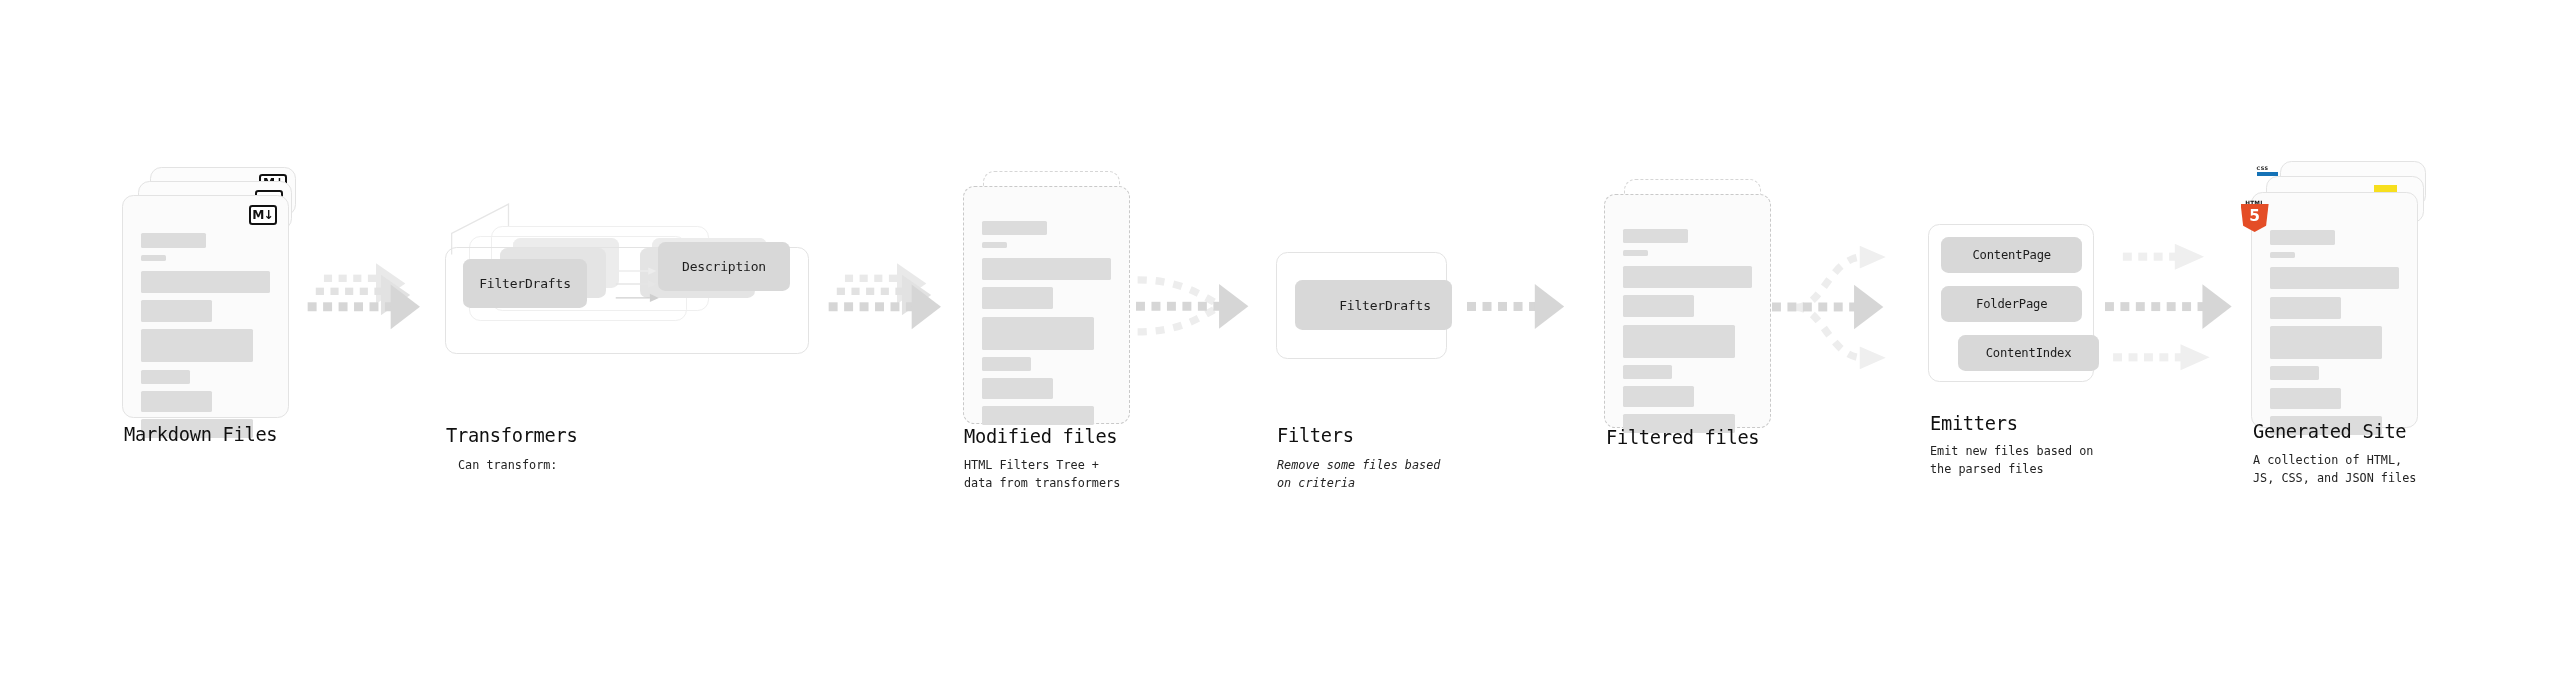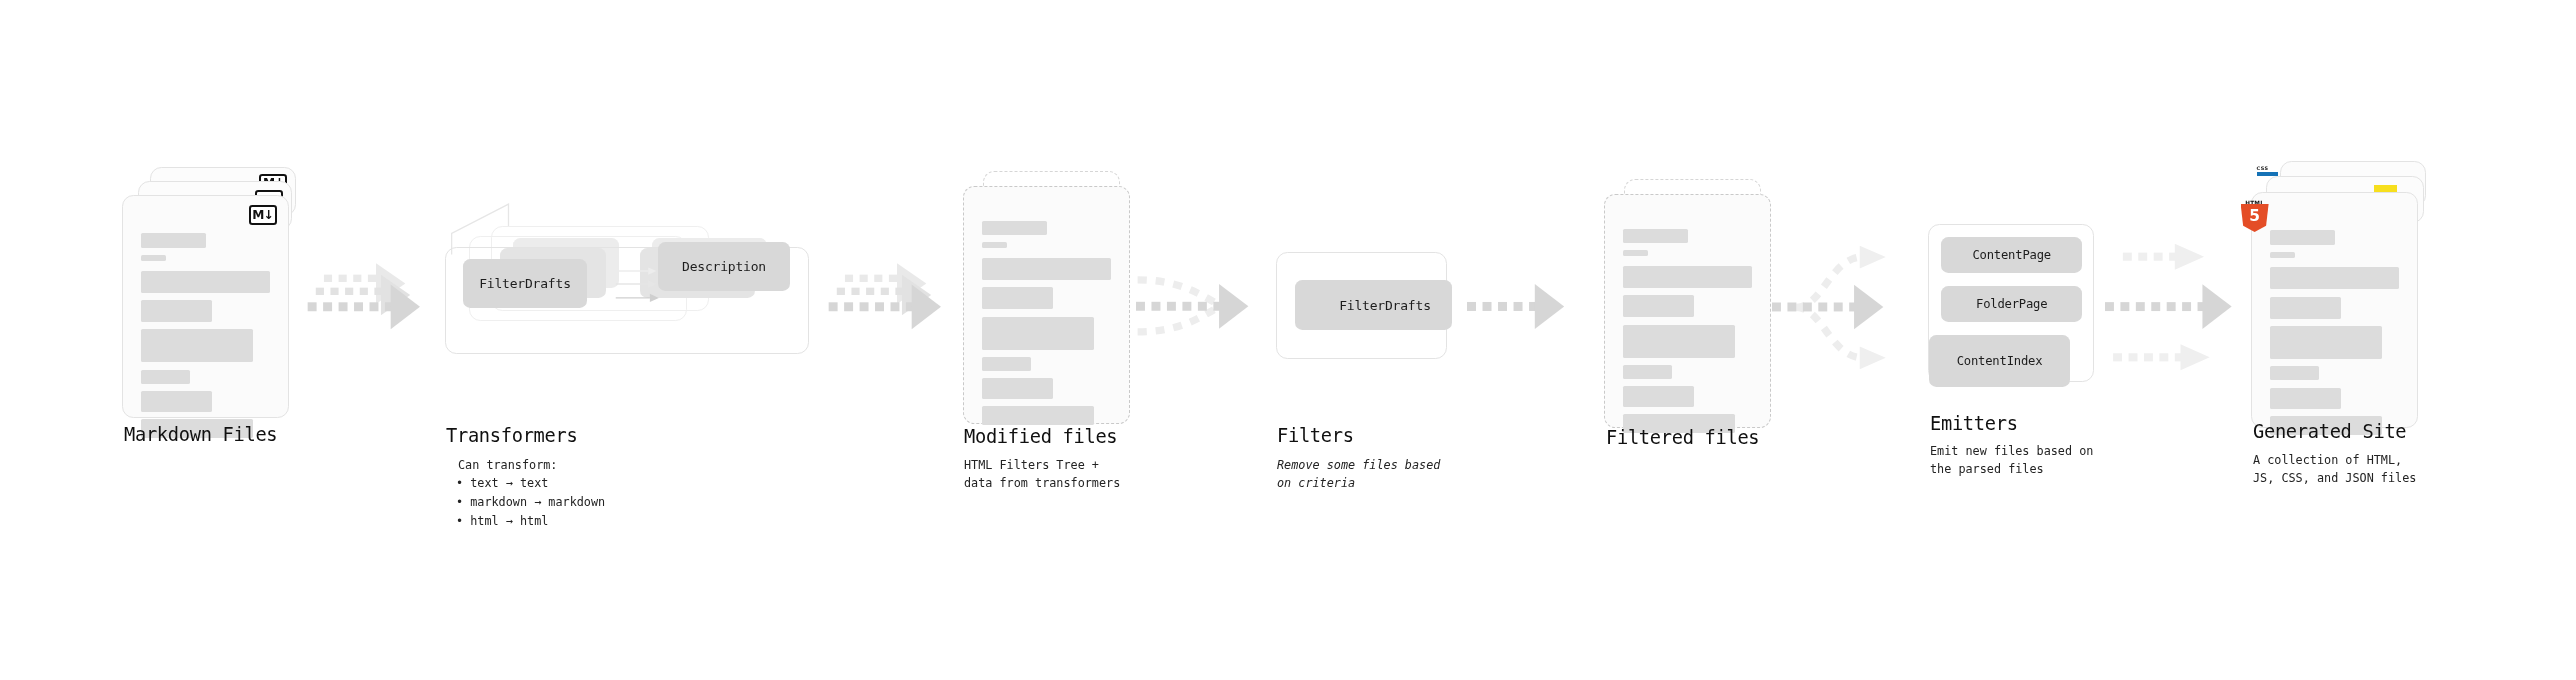--- a/index.html
+++ b/index.html
@@ -198,25 +198,20 @@
         <path d="M2 38 H44"></path>
           <polygon points="44,33 55,38 44,43" fill="#cfcfcf" stroke="none"></polygon>
       </g>
     </svg>
 
     <div class="chip" style="left:18px;  top:57px; width:124px; height:49px;">FilterDrafts</div>
     <div class="chip" style="left:213px; top:40px; width:132px; height:49px;">Description</div>
   </div>
   <div class="title" style="left:446px; top:425px;">Transformers</div>
   <div class="subtitle" style="left:458px; top:457px;">Can transform:</div>
-  <div class="bullets" style="left:456px; top:474px;">
-    <div>• text → text</div>
-    <div>• markdown → markdown</div>
-    <div>• html → html</div>
-  </div>
 
   <svg class="arrowsvg" style="left:827px; top:273px;" width="114" height="70" viewBox="0 0 140 86">
     <g fill="#e9e9e9">
       <rect x="22" y="2" width="10" height="9"></rect>
         <rect x="40" y="2" width="10" height="9"></rect>
       <rect x="58" y="2" width="10" height="9"></rect>
         <rect x="76" y="2" width="10" height="9"></rect>
       <polygon points="86,-12 122,13 86,38"></polygon>
     </g>
     <g fill="#e2e2e2">
@@ -331,21 +326,21 @@
       <rect x="76" y="72" width="11" height="11"></rect>
         <rect x="95" y="72" width="11" height="11"></rect>
       <polygon points="101,50 137,77.5 101,105"></polygon>
     </g>
   </svg>
 
   <div class="stage" style="left:1928px; top:224px;">
     <div class="pbox" style="left:0; top:0; width:166px; height:158px;">
       <div class="chip" style="left:12.2px; top:12.2px;  width:141px; height:36px; font-size:12.2px;text-align:center;">ContentPage</div>
       <div class="chip" style="left:12.2px; top:61px;  width:141px; height:36px; font-size:12.2px;">FolderPage</div>
-      <div class="chip" style="left:0; top:110px; width:141px; height:52px; font-size:12.2px;">ContentIndex</div>
+      <div class="chip" style="left:29px; top:110px; width:141px; height:36px; font-size:12.2px;">ContentIndex</div>
     </div>
   </div>
   <div class="title" style="left:1930px; top:413px;">Emitters</div>
   <div class="subtitle" style="left:1930px; top:443px;">Emit new files based on
 the parsed files</div>
 
   <svg class="arrowsvg" style="left:2105px; top:242px;" width="138" height="130" viewBox="0 0 170 160">
     <g fill="#efefef">
       <rect x="22" y="13" width="11" height="10"></rect>
         <rect x="41" y="13" width="11" height="10"></rect>

